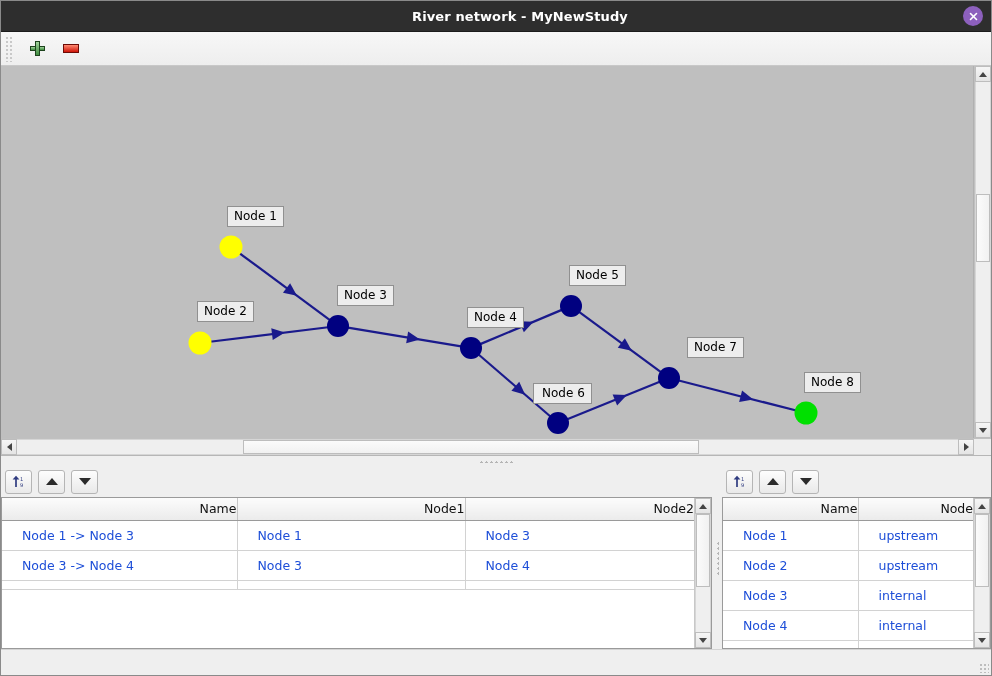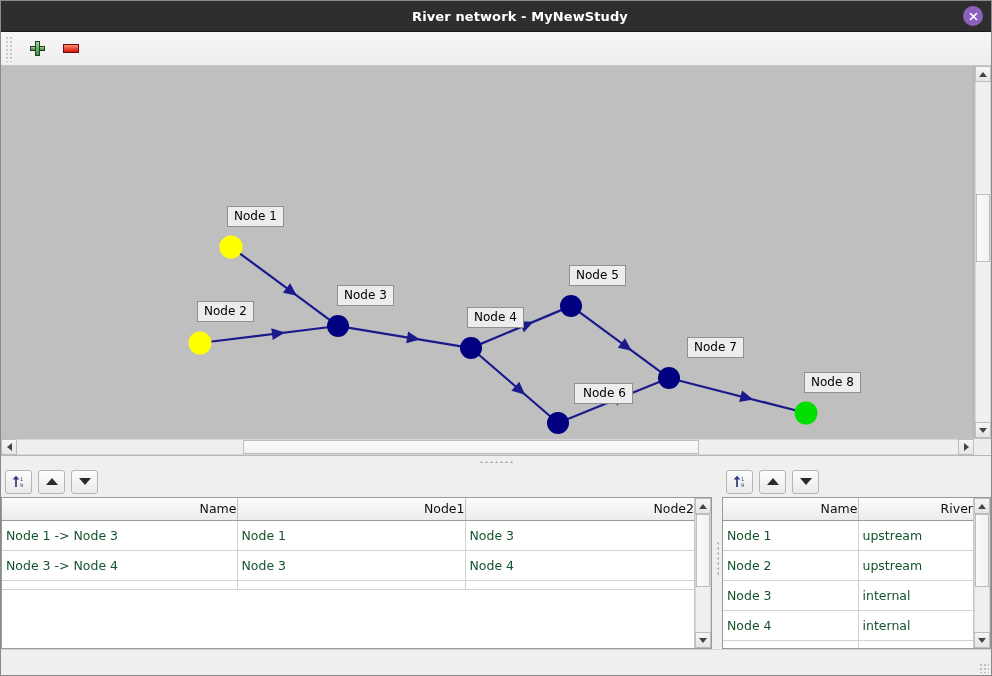--- a/index.html
+++ b/index.html
@@ -231,22 +231,22 @@
     height: 22px;
     color: #111;
     text-align: right;
     font-size: 12.5px;
   }
   table.grid th:last-child { border-right: none; }
   table.grid td {
     border-right: 1px solid #d2d2d2;
     border-bottom: 1px solid #d2d2d2;
     height: 30px;
-    padding: 0 4px;
-    color: #14532d;
+    padding: 0 20px;
+    color: #1d4ed8;
     background: #fff;
     white-space: nowrap;
     overflow: hidden;
   }
   table.grid td:last-child { border-right: none; }
   table.grid tr.partial td { height: 9px; }
 
   .statusbar {
     height: 26px; min-height: 26px;
     background: #efefef;
@@ -316,21 +316,21 @@
             <circle cx="557" cy="357" r="11" fill="#000080"></circle>
             <circle cx="668" cy="312" r="11" fill="#000080"></circle>
             <circle cx="805" cy="347" r="11.5" fill="#00e000"></circle>
           </svg>
         <div id="labels">
             <div class="node-label" style="left: 226px; top: 140px;">Node 1</div>
             <div class="node-label" style="left: 196px; top: 235px;">Node 2</div>
             <div class="node-label" style="left: 336px; top: 219px;">Node 3</div>
             <div class="node-label" style="left: 466px; top: 241px;">Node 4</div>
             <div class="node-label" style="left: 568px; top: 199px;">Node 5</div>
-            <div class="node-label" style="left: 573px; top: 317px; padding-left: 8px;">Node 6</div>
+            <div class="node-label" style="left: 532px; top: 317px; padding-left: 8px;">Node 6</div>
             <div class="node-label" style="left: 686px; top: 271px;">Node 7</div>
             <div class="node-label" style="left: 803px; top: 306px;">Node 8</div>
           </div>
       </div>
 
       <div class="vscroll">
         <div class="vsb-btn">
             <span class="tri tri-up"></span>
           </div>
         <div class="vsb-track">
@@ -453,21 +453,21 @@
       <div class="table-wrap">
         <div class="table-scrollarea">
           <table class="grid">
             <colgroup>
                 <col style="width:135px">
                 <col>
               </colgroup>
             <thead>
               <tr>
                 <th>Name</th>
-                <th>River</th>
+                <th>Node</th>
               </tr>
             </thead>
             <tbody id="node-body">
                 <tr>
                   <td>Node 1</td>
                   <td>upstream</td>
                 </tr>
                 <tr>
                   <td>Node 2</td>
                   <td>upstream</td>

